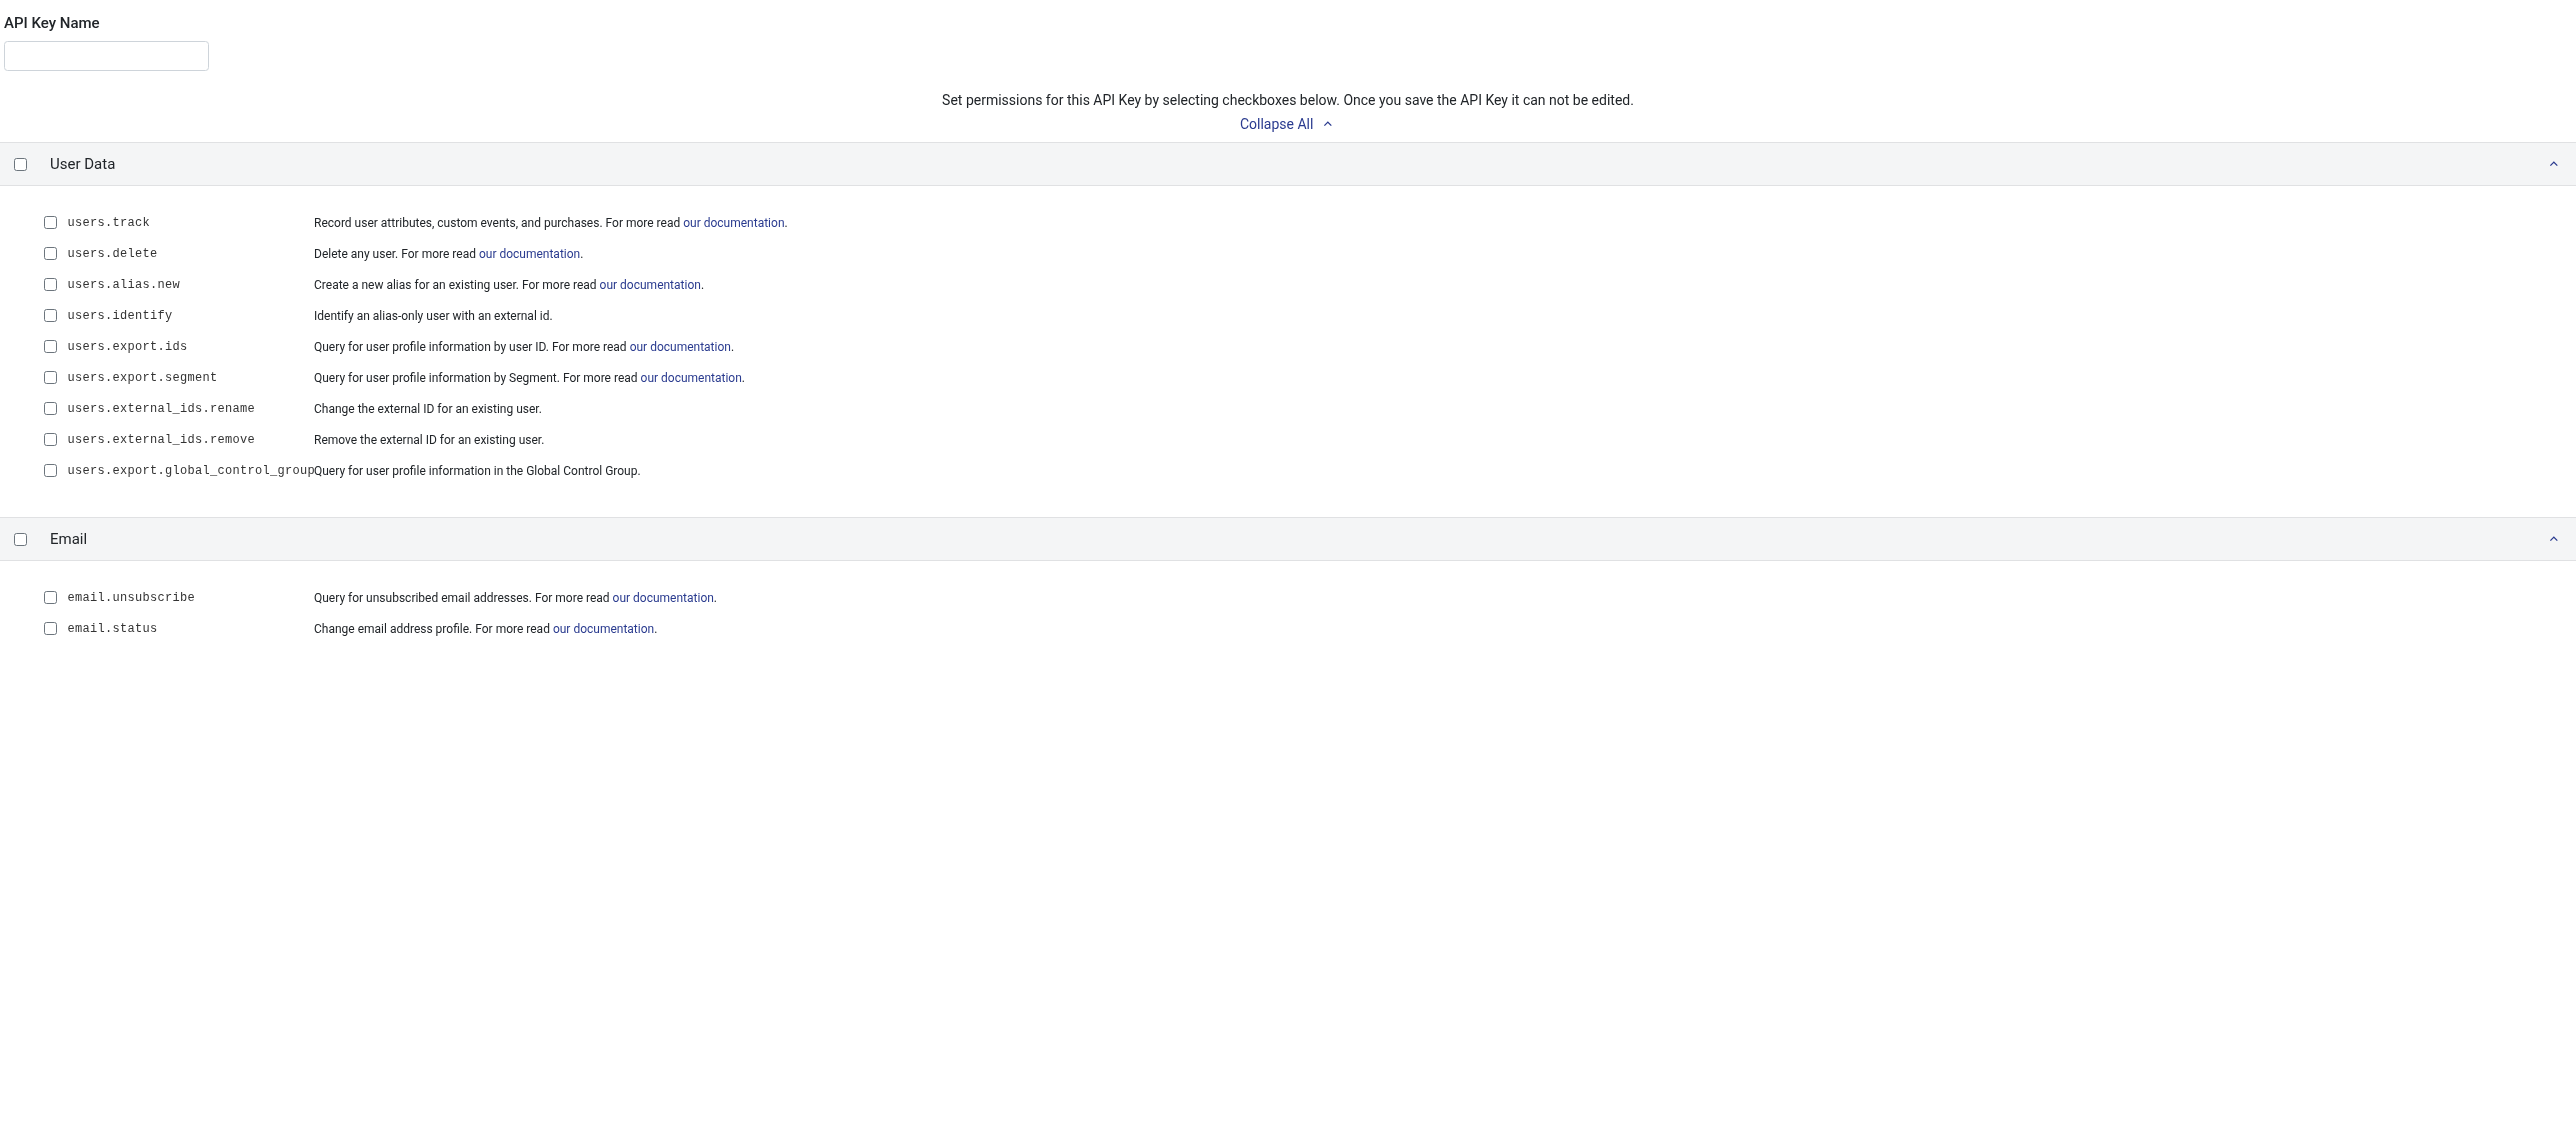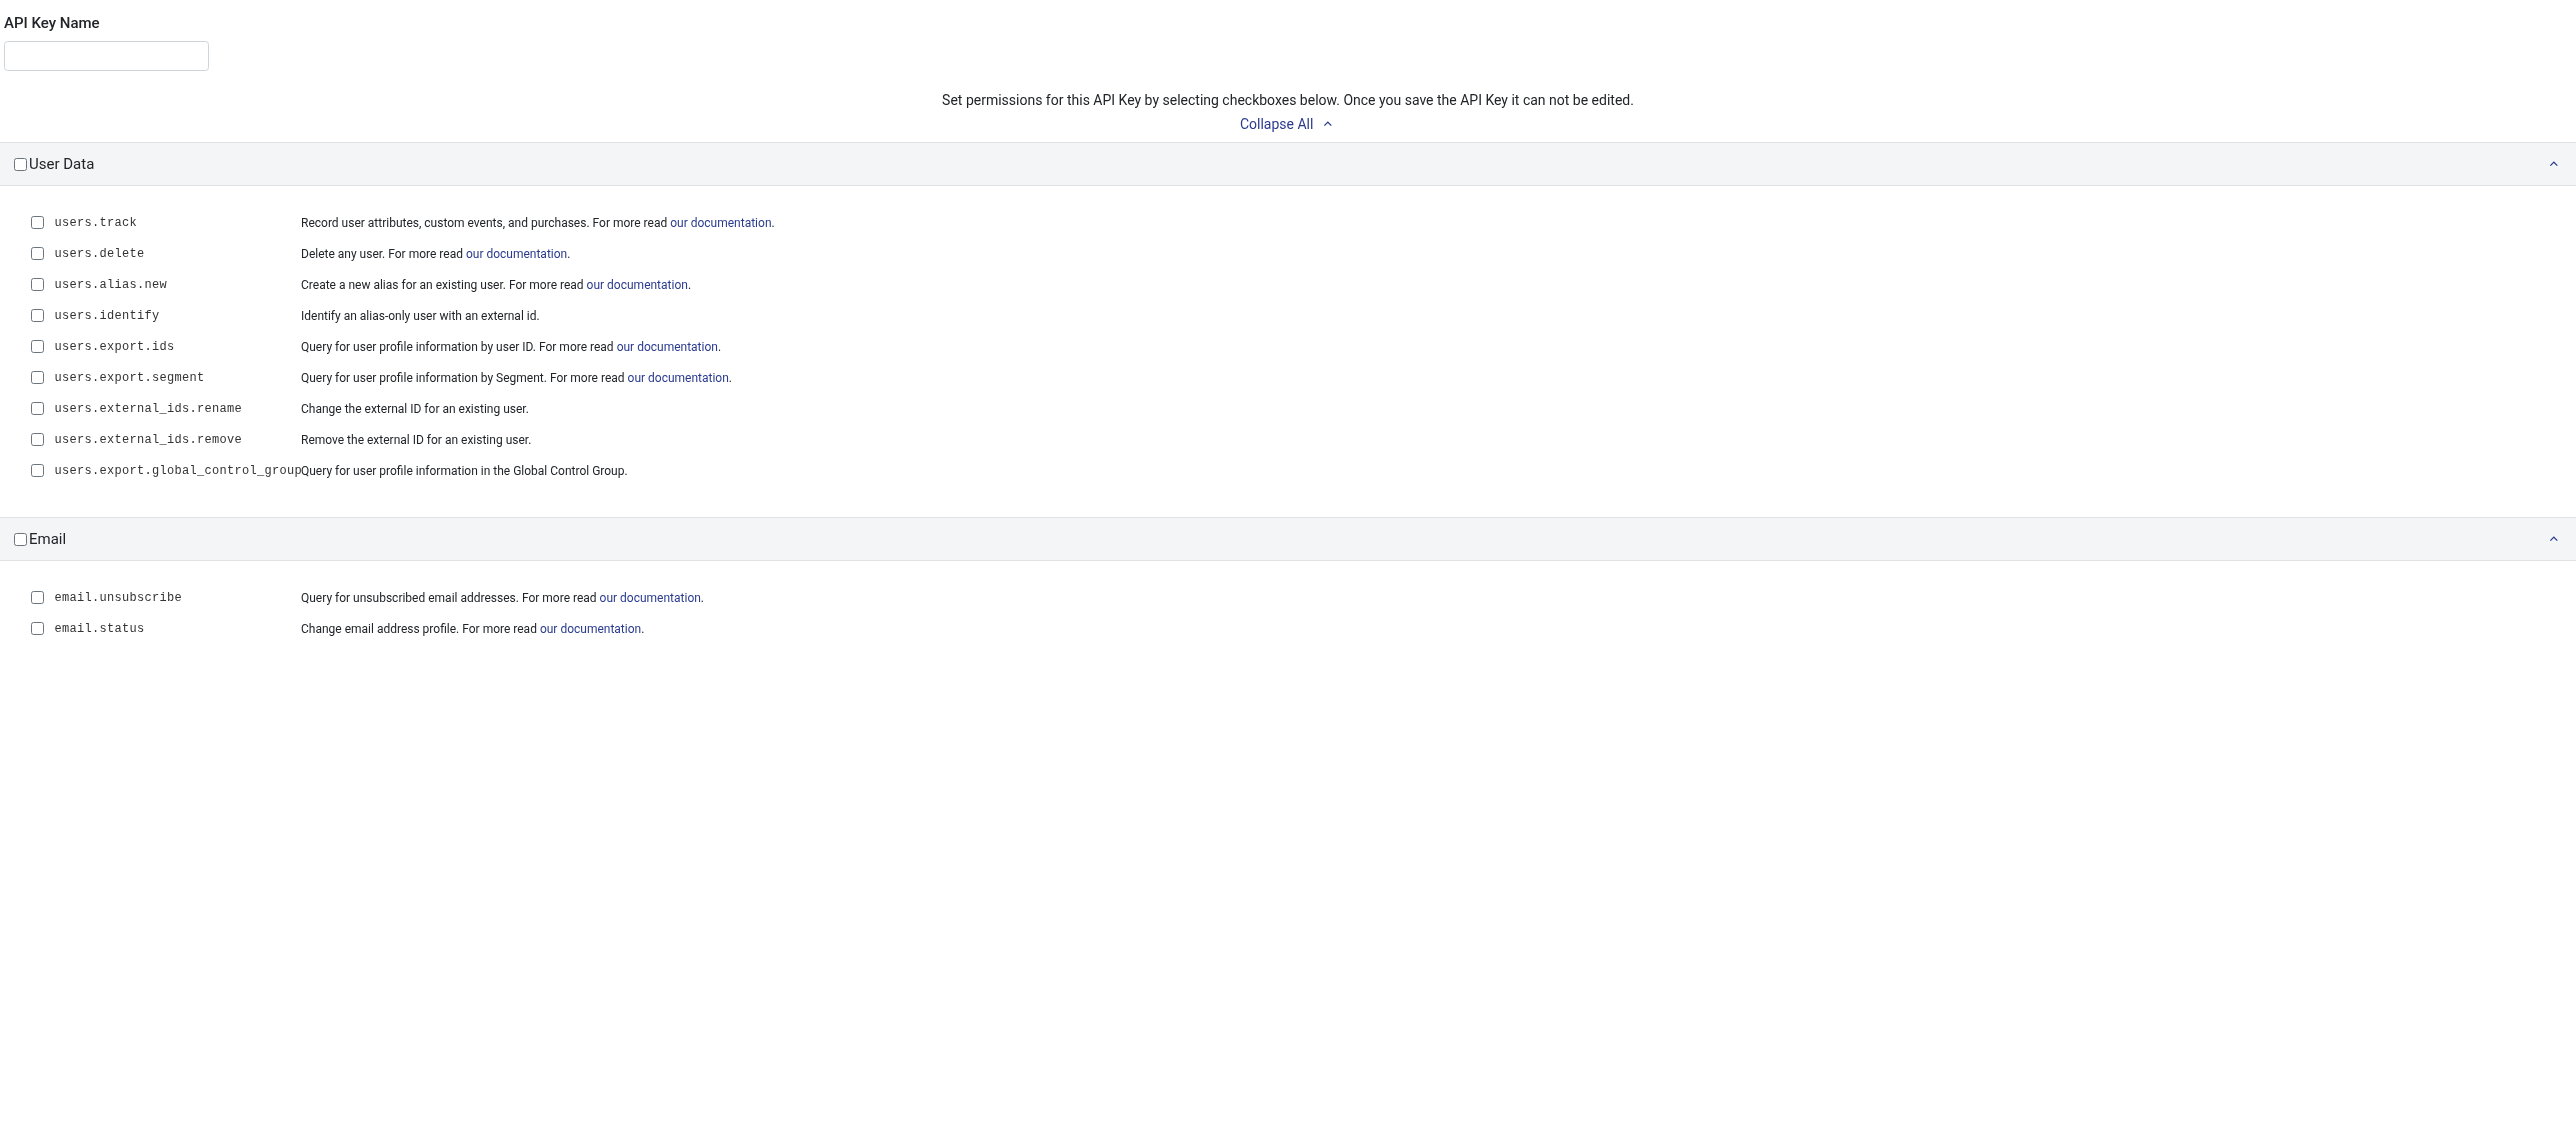--- a/index.html
+++ b/index.html
@@ -60,29 +60,29 @@
       align-items: center;
       justify-content: space-between;
       background: #f4f5f6;
       border-top: 0.9px solid #e0e1e3;
       border-bottom: 0.9px solid #e0e1e3;
       padding: 12px 14px;
     }
     .section-header-left {
       display: flex;
       align-items: center;
-      gap: 2px;
+      gap: 23px;
     }
     .section-title {
       font-size: 15px;
       font-weight: 400;
       color: #212529;
     }
     .section-body {
-      padding: 21px 0 31px 3px;
+      padding: 21px 0 31px 16px;
     }
     .permission-row {
       display: flex;
       align-items: center;
       padding: 7px 14px 7px 28px;
       min-height: 31px;
     }
     .permission-left {
       display: flex;
       align-items: center;

